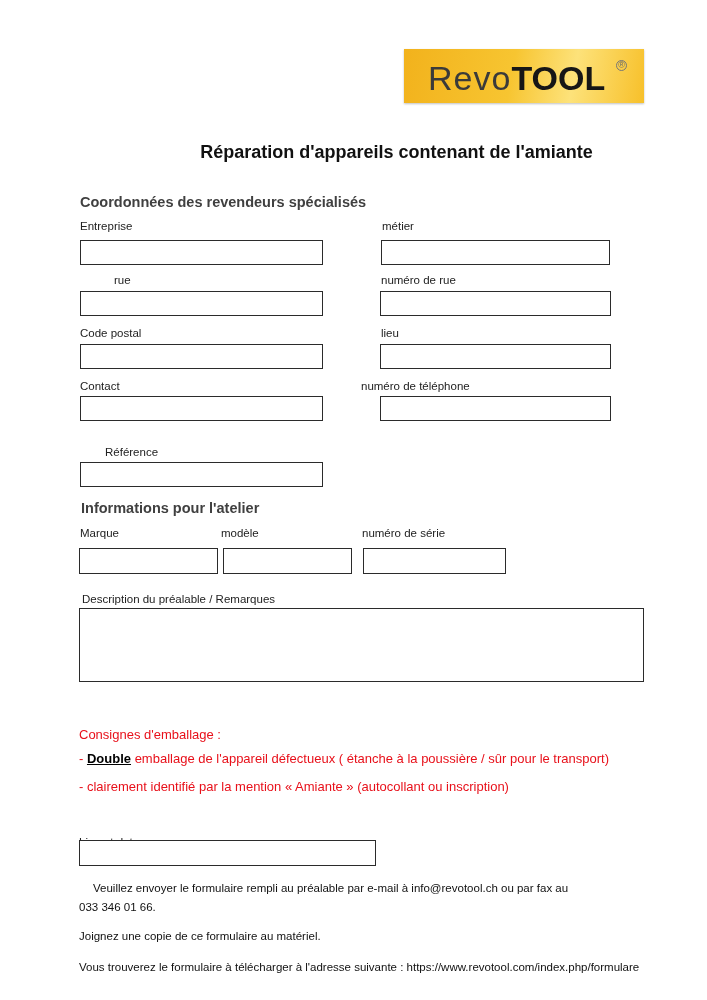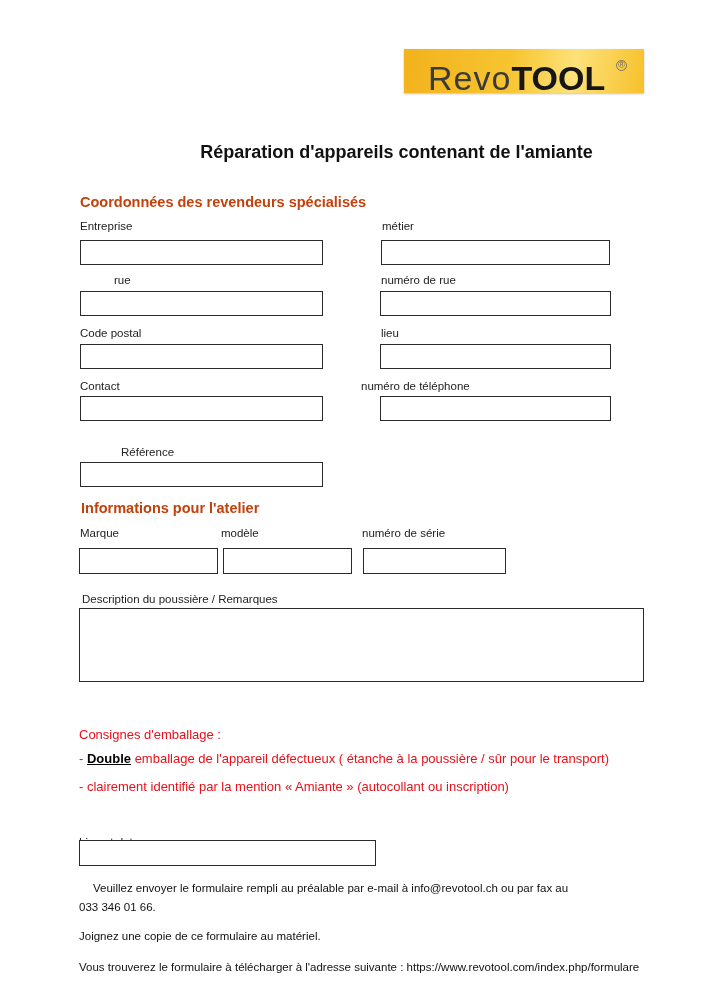--- a/index.html
+++ b/index.html
@@ -1,24 +1,24 @@
 <!DOCTYPE html>
 <html><head>
 <meta charset="utf-8">
 <style>
   html, body { margin:0; padding:0; background:#ffffff; }
   body { width:707px; height:1000px; position:relative; overflow:hidden; font-family:"Liberation Sans", sans-serif; color:#1a1a1a; }
   .abs { position:absolute; }
-  .logo { left:404px; top:49px; width:240px; height:44px; background:linear-gradient(100deg,#f2b21c 0%,#f7c531 45%,#fde27a 70%,#f7c02a 100%); box-shadow:0 1px 2px rgba(0,0,0,0.25); }
+  .logo { left:404px; top:49px; width:240px; height:54px; background:linear-gradient(100deg,#f2b21c 0%,#f7c531 45%,#fde27a 70%,#f7c02a 100%); box-shadow:0 1px 2px rgba(0,0,0,0.25); }
   .logo-text { position:absolute; left:24px; top:10px; font-size:34px; letter-spacing:0px; line-height:38px; white-space:nowrap; }
   .logo-revo { color:#3a3a3a; font-weight:normal; letter-spacing:1px; }
   .logo-tool { color:#161616; font-weight:bold; letter-spacing:0px; }
   .logo-reg { position:absolute; right:17px; top:11px; font-size:9px; color:#666; border:1px solid #777; border-radius:50%; width:9px; height:9px; line-height:9px; text-align:center; }
   .title { left:0; width:707px; top:142px; text-align:center; font-size:18px; font-weight:bold; color:#111;margin-left:43px; }
-  .h2 { font-size:14.5px; font-weight:bold; color:#c2410c; }
+  .h2 { font-size:14.5px; font-weight:bold; color:#404040; }
   .label { font-size:11.5px; color:#222; white-space:nowrap; }
   .field { border:1.5px solid #2b2b2b; background:#fff; box-sizing:border-box; }
   .red { color:#e8101a; font-size:13px; white-space:nowrap; }
   .red b { text-decoration:underline; font-weight:bold; color:#000000; }
   .note { font-size:11.5px; color:#111; white-space:nowrap; }
 </style>
 </head>
 <body>
 
 <div class="abs logo">
@@ -49,35 +49,35 @@
 
 <div class="abs label" style="left:381px; top:327px;">lieu</div>
 <input class="abs field" style="left: 380px; top: 344px; width: 231px; height: 25px;" value="">
 
 <div class="abs label" style="left:80px; top:380px;">Contact</div>
 <input class="abs field" style="left: 80px; top: 396px; width: 243px; height: 25px;" value="">
 
 <div class="abs label" style="left:361px; top:380px;">numéro de téléphone</div>
 <input class="abs field" style="left: 380px; top: 396px; width: 231px; height: 25px;" value="">
 
-<div class="abs label" style="left:81px; top:446px;padding-left:40px;">Référence</div>
+<div class="abs label" style="left:65px; top:446px;padding-left:40px;">Référence</div>
 <input class="abs field" style="left: 80px; top: 462px; width: 243px; height: 25px;" value="">
 
 <div class="abs h2" style="left:81px; top:500px;">Informations pour l'atelier</div>
 
 <div class="abs label" style="left:80px; top:527px;">Marque</div>
 <input class="abs field" style="left: 79px; top: 548px; width: 139px; height: 26px;" value="">
 
 <div class="abs label" style="left:221px; top:527px;">modèle</div>
 <input class="abs field" style="left: 223px; top: 548px; width: 129px; height: 26px;" value="">
 
 <div class="abs label" style="left:362px; top:527px;">numéro de série</div>
 <input class="abs field" style="left: 363px; top: 548px; width: 143px; height: 26px;" value="">
 
-<div class="abs label" style="left:82px; top:593px;">Description du poussière / Remarques</div>
+<div class="abs label" style="left:82px; top:593px;">Description du préalable / Remarques</div>
 <textarea class="abs field" style="left: 79px; top: 608px; width: 565px; height: 74px; resize: none;" value=""></textarea>
 
 <div class="abs red" style="left:79px; top:727px;">Consignes d'emballage :</div>
 <div class="abs red" style="left:79px; top:751px;"><span>- </span><b>Double</b><span> emballage de l'appareil défectueux ( étanche à la poussière / sûr pour le transport)</span></div>
 <div class="abs red" style="left:79px; top:779px;">- clairement identifié par la mention « Amiante » (autocollant ou inscription)</div>
 
 <div class="abs label" style="left:79px; top:821px;margin-top:15px;">Lieu et date</div>
 <input class="abs field" style="left: 79px; top: 840px; width: 297px; height: 26px;" value="">
 
 <div class="abs note" style="left:93px; top:882px;">Veuillez envoyer le formulaire rempli au préalable par e-mail à info@revotool.ch ou par fax au</div>

